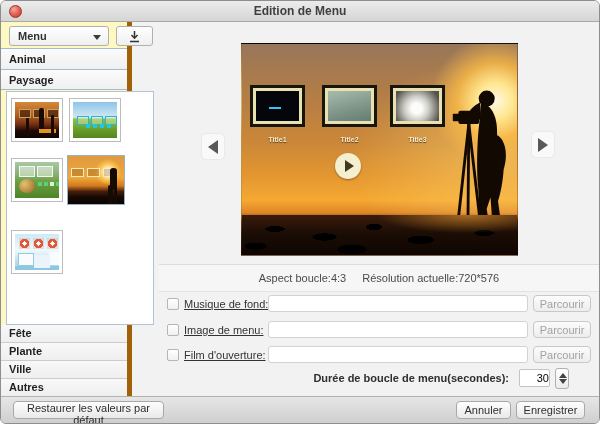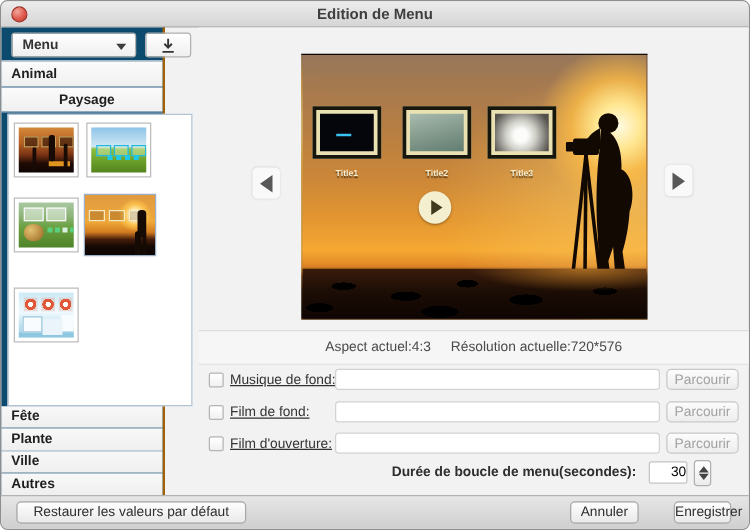--- a/index.html
+++ b/index.html
@@ -12,33 +12,33 @@
   
   .titlebar { position:absolute; left:0; top:0; right:0; height:21px;
     background:linear-gradient(#ececec,#d5d5d5); border-bottom:1px solid #a9a9a9;
     display:flex; align-items:center; justify-content:center; }
   .title { font-size:12px; font-weight:bold; color:#3f3f3f; }
   .close-btn { position:absolute; left:8px; top:4px; width:13px; height:13px; border-radius:50%;
     background:radial-gradient(circle at 35% 30%, #f3a79c, #e05a4e 55%, #c23a2f);
     border:1px solid #9e3329; }
   
   .sidebar { position:absolute; left:0; top:21px; width:131px; bottom:27px;
-    background:#0c4a6e; border-right:2px solid #a16207; }
+    background:#fef9c3; border-right:5px solid #a16207; }
   .dd { position:absolute; left:8px; top:4px; width:100px; height:20px;
     background:linear-gradient(#ffffff,#efefef); border:1px solid #b0b0b0; border-radius:3px;
     line-height:18px; padding-left:8px; font-weight:bold; color:#333; }
   .dd-caret { position:absolute; right:7px; top:8px; width:0; height:0;
     border-left:4px solid transparent; border-right:4px solid transparent; border-top:5px solid #3c3c3c; }
   .dl-btn { position:absolute; left:115px; top:4px; width:37px; height:20px;
     background:linear-gradient(#ffffff,#efefef); border:1px solid #b0b0b0; border-radius:3px;
     display:flex; align-items:center; justify-content:center; }
   .cat { position:relative; height:21px; line-height:20px; padding-left:8px; font-weight:bold; color:#1f1f1f;
     background:linear-gradient(#fbfbfb,#f0f0f0); border-top:1px solid #a7bac9; }
   .cat-list-top { position:absolute; left:0; right:0; top:26px; }
-  .cat-list-top .cat:last-child { border-bottom:1px solid #a7bac9;text-align:center; }
+  .cat-list-top .cat:last-child { border-bottom:1px solid #a7bac9; }
   .cat-list-bottom { position:absolute; left:0; right:0; top:303px; }
   .cat-b { position:relative; height:18px; line-height:17px; padding-left:8px; font-weight:bold; color:#1f1f1f;
     background:linear-gradient(#f8f8f8,#efefef); border-bottom:1px solid #c5ced6; }
   .thumb-panel { position:absolute; left:5px; top:69px; width:148px; height:234px;
     background:#ffffff; border:1px solid #b2c2d2; }
   .thumb { position:absolute; background:#fff; border:1px solid #bcbcbc; padding:3px; }
   .thumb .art { position:relative; width:100%; height:100%; overflow:hidden; }
   .t1 { left:4px; top:6px;  width:52px; height:44px; }
   .t2 { left:62px; top:6px; width:52px; height:44px; }
   .t3 { left:4px; top:66px; width:52px; height:44px; }
@@ -142,23 +142,23 @@
     background:linear-gradient(#ffffff,#ececec); border:1px solid #b0b0b0; border-radius:3px; }
   .step-up { position:absolute; left:3px; top:4px; width:0; height:0;
     border-left:4px solid transparent; border-right:4px solid transparent; border-bottom:5px solid #444; }
   .step-down { position:absolute; left:3px; bottom:4px; width:0; height:0;
     border-left:4px solid transparent; border-right:4px solid transparent; border-top:5px solid #444; }
   
   .footer { position:absolute; left:0; right:0; bottom:0; height:27px;
     background:linear-gradient(#e6e6e6,#cfcfcf); border-top:1px solid #b2b2b2; }
   .btn { position:absolute; top:4px; height:18px; background:linear-gradient(#fefefe,#e9e9e9);
     border:1px solid #a8a8a8; border-radius:4px; color:#2e2e2e; font:11px "Liberation Sans",sans-serif; }
-  .btn-restore { left:12px; width:184px; }
+  .btn-restore { left:12px; width:151px; }
   .btn-cancel  { right:88px; width:55px; }
-  .btn-save    { right:14px; width:46px; }
+  .btn-save    { right:14px; width:69px; }
 </style>
 </head>
 <body>
 
 <div id="window">
 
   <div class="titlebar">
     <span class="close-btn"></span>
     <span class="title">Edition de Menu</span>
   </div>
@@ -277,33 +277,33 @@
             <path d="M21 50 L34 162"></path>
         </g>
       </svg>
       <div class="ground"></div>
       <div class="play-btn">
         <span class="play-tri"></span>
       </div>
     </div>
 
     <div class="info-strip">
-      <span>Aspect actuel:4:3</span>
+      <span>Aspect boucle:4:3</span>
       <span>Résolution actuelle:720*576</span>
     </div>
 
     <div class="form-row fr-1">
       <span class="checkbox"></span>
       <span class="form-label">Musique de fond:</span>
       <input class="form-input" value="" style="">
       <button class="browse-btn">Parcourir</button>
     </div>
     <div class="form-row fr-2">
       <span class="checkbox"></span>
-      <span class="form-label">Film de fond:</span>
+      <span class="form-label">Image de menu:</span>
       <input class="form-input" value="" style="">
       <button class="browse-btn">Parcourir</button>
     </div>
     <div class="form-row fr-3">
       <span class="checkbox"></span>
       <span class="form-label">Film d'ouverture:</span>
       <input class="form-input" value="" style="">
       <button class="browse-btn">Parcourir</button>
     </div>
 

